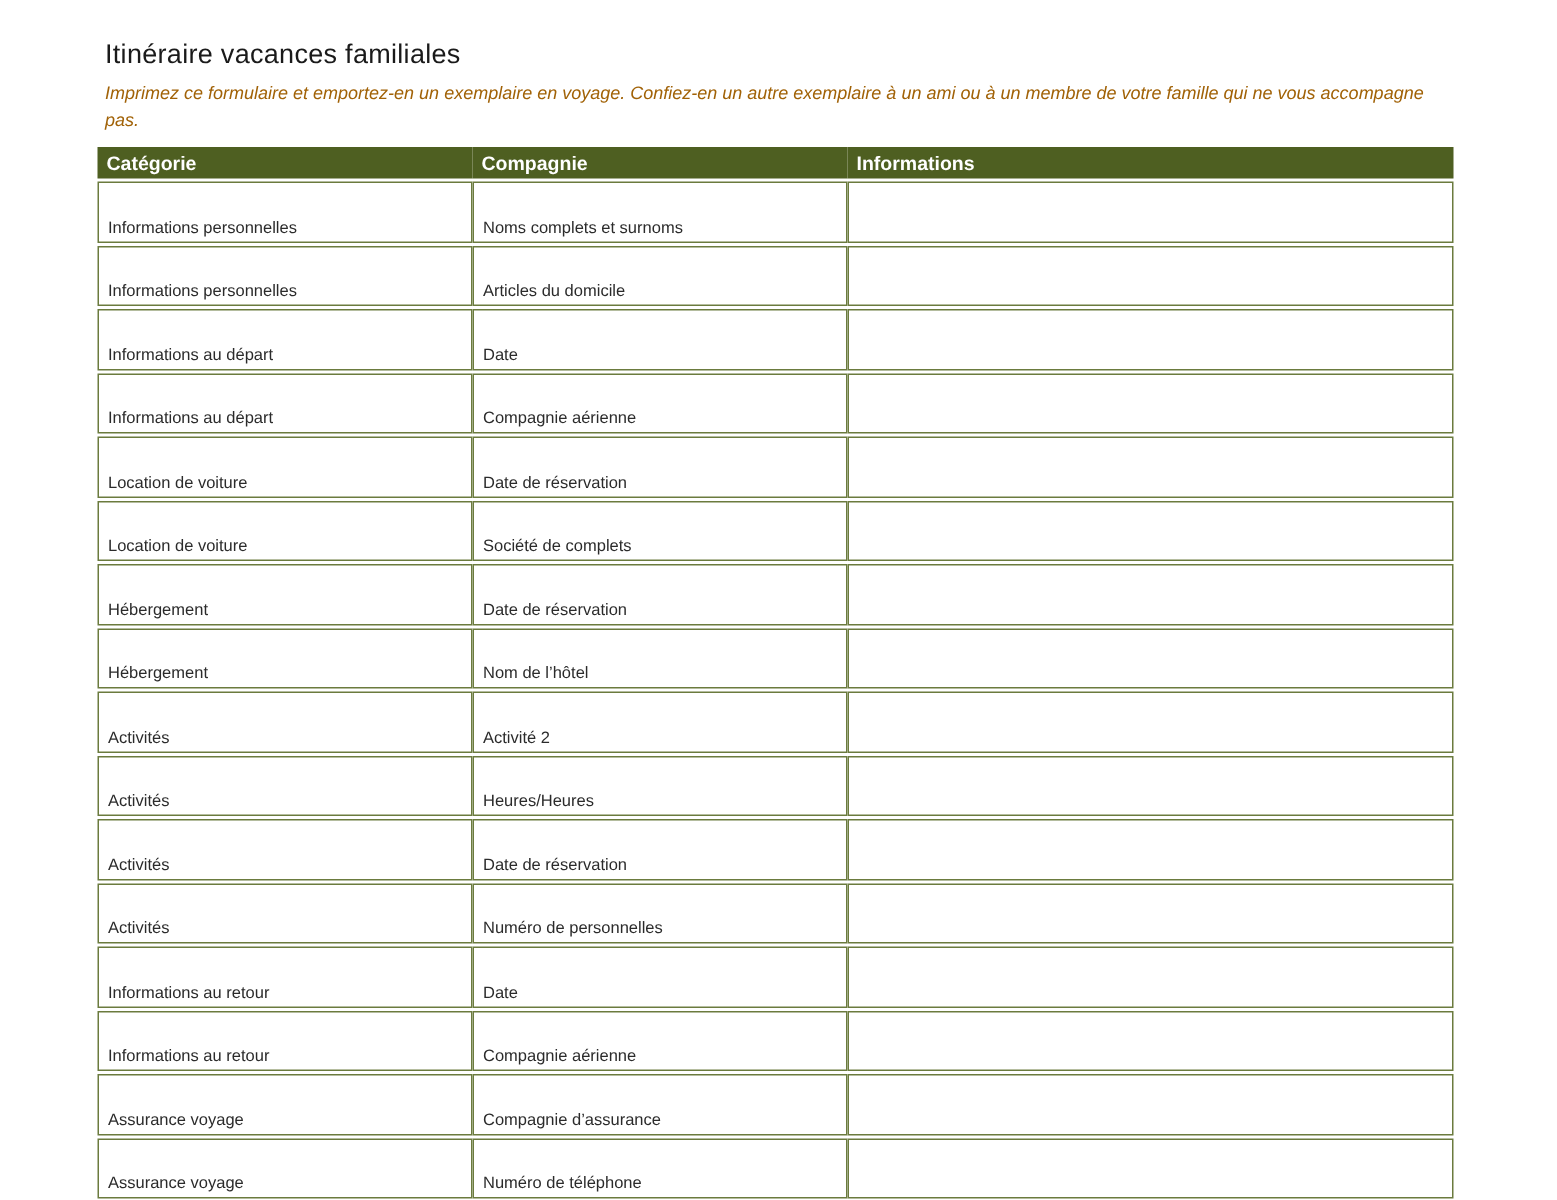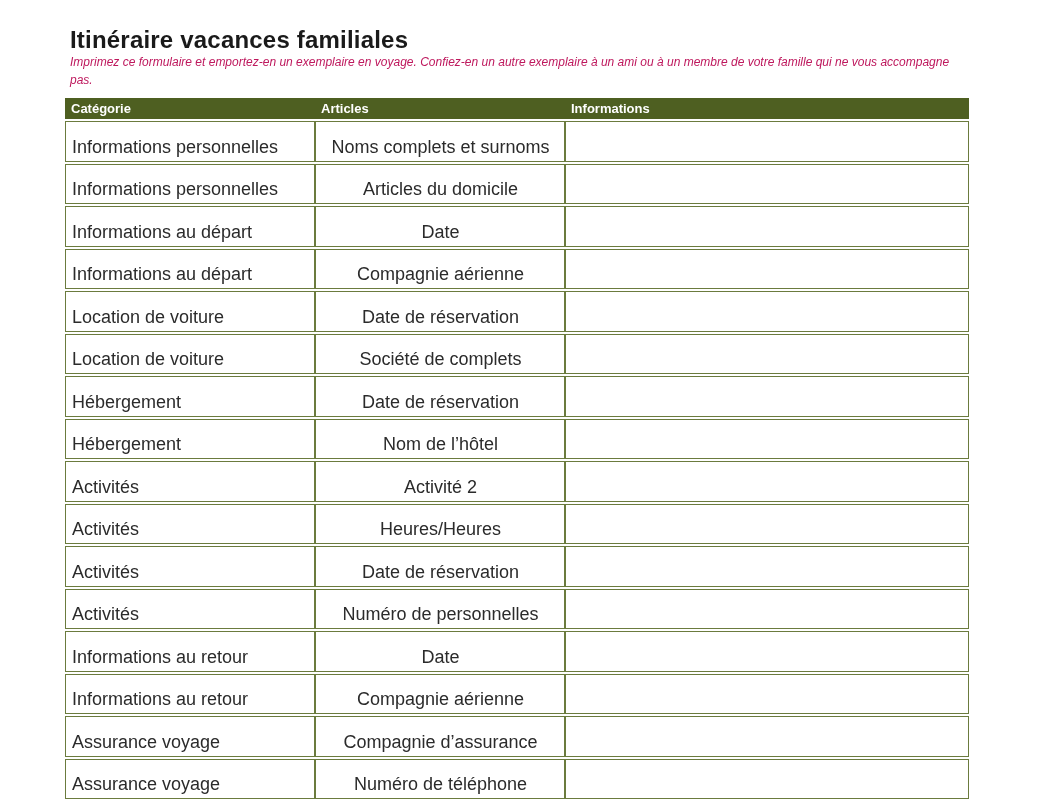--- a/index.html
+++ b/index.html
@@ -13,26 +13,26 @@
   body{
     width:1038px;height:800px;
     background:#ffffff;
     overflow:hidden;
     font-family:"Liberation Sans", sans-serif;
     color:var(--body-text);
   }
   .doc{position:relative;width:1038px;height:800px;}
   .doc-title{
     position:absolute;left:70px;top:26px;
-    font-size:24px;font-weight:bold;color:#1a1a1a;
+    font-size:18px;font-weight:normal;color:#1a1a1a;
     letter-spacing:0.2px;
   }
   .doc-subtitle{
     position:absolute;left:70px;top:53px;width:882px;
-    font-size:12px;font-style:italic;color:#be185d;
+    font-size:12px;font-style:italic;color:#a16207;
     line-height:18px;
   }
   table.itinerary{
     position:absolute;left:65px;top:96px;
     width:904px;
     table-layout:fixed;
     border-collapse:separate;
     border-spacing:0 2px;
   }
   col.c-cat{width:250px;}
@@ -45,47 +45,47 @@
     text-align:left;
     height:21px;
     padding:0 0 0 6px;
     vertical-align:middle;
   }
   tbody td{
     border:1px solid var(--cell-border);
     background:#ffffff;
     height:40.5px;
     vertical-align:bottom;
-    font-size:18px;
+    font-size:11px;
     padding:0 4px 3px 6px;
     overflow:hidden;
     white-space:nowrap;
   }
-  tbody td.art{text-align:center;padding-right:5px;}
+  tbody td.art{text-align:left;padding-right:5px;}
   tbody td.desc{}
 </style>
 </head>
 <body>
 
 <div class="doc">
 
   <div class="doc-title">Itinéraire vacances familiales</div>
 
   <div class="doc-subtitle">Imprimez ce formulaire et emportez-en un exemplaire en voyage. Confiez-en un autre exemplaire à un ami ou à un membre de votre famille qui ne vous accompagne pas.</div>
 
   <table class="itinerary">
     <colgroup>
       <col class="c-cat">
         <col class="c-art">
         <col class="c-desc">
     </colgroup>
     <thead>
       <tr>
         <th>Catégorie</th>
-        <th>Articles</th>
+        <th>Compagnie</th>
         <th>Informations</th>
       </tr>
     </thead>
     <tbody>
 
         <tr>
           <td class="cat">Informations personnelles</td>
           <td class="art">Noms complets et surnoms</td>
           <td class="desc"></td>
         </tr>

